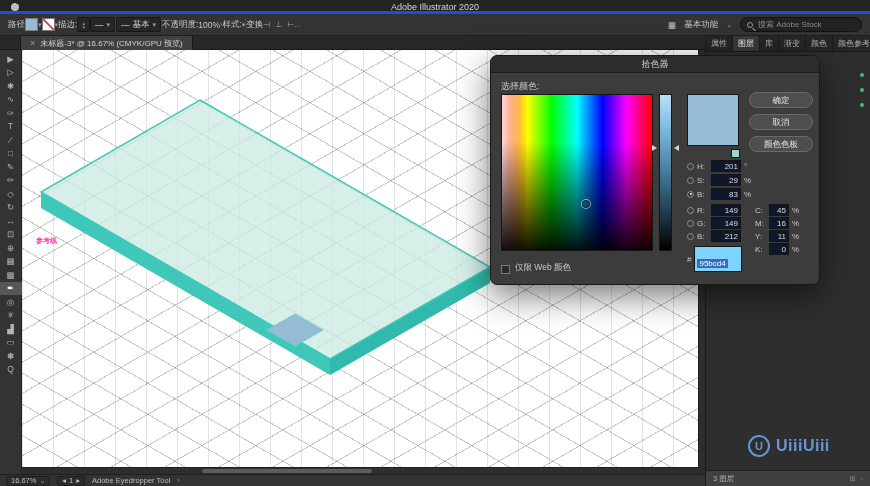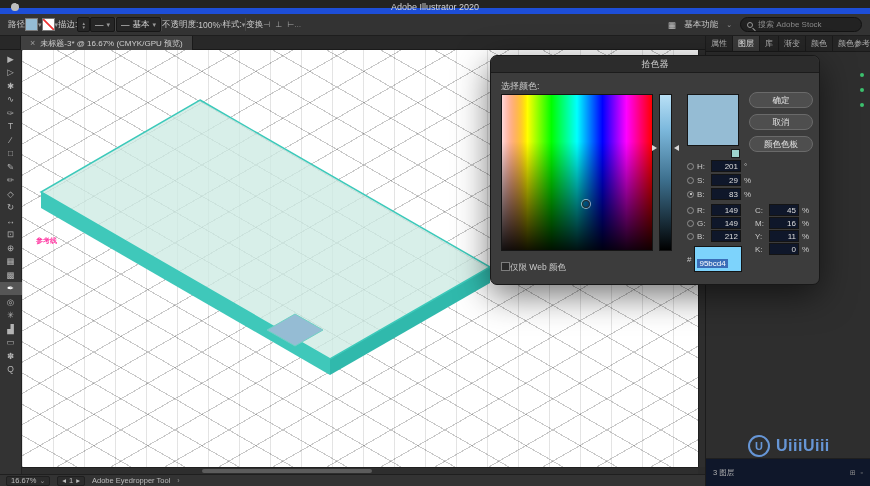--- a/index.html
+++ b/index.html
@@ -1,19 +1,19 @@
 <!DOCTYPE html>
 <html><head>
 <meta charset="utf-8">
 <style>
 *{box-sizing:border-box;margin:0;padding:0}
 html,body{background:#1c1c1c}
 #app{position:relative;width:870px;height:486px;background:#2b2b2b;font-family:"Liberation Sans",sans-serif;overflow:hidden;color:#c8c8c8}
 
-.menubar{position:absolute;top:0;left:0;right:0;height:14px;background:#232323;border-bottom:6px solid #1d4ed8}
+.menubar{position:absolute;top:0;left:0;right:0;height:14px;background:#232323;border-bottom:3px solid #1d4ed8}
 .menubar-title{position:absolute;left:0;right:0;top:0;text-align:center;font-size:9px;color:#d6d6d6;line-height:14px}
 .apple{position:absolute;left:11px;top:3px;width:8px;height:8px;background:#bdbdbd;border-radius:50% 50% 46% 46%}
 .apple:after{content:"";position:absolute;left:5px;top:-2px;width:3px;height:3px;background:#232323;border-radius:50%}
 
 .controlbar{position:absolute;top:14px;left:0;right:0;height:22px;background:#333;border-bottom:1px solid #1e1e1e;display:flex;align-items:center;padding:0 8px;font-size:8.5px;color:#c8c8c8;white-space:nowrap}
 .sep{width:1px;height:13px;background:#474747}
 .chip{width:13px;height:13px;border:1px solid #7a7a7a;background:#fff}
 .chip.stroke{background:linear-gradient(to top right,#fff 44%,#e33 46%,#e33 54%,#fff 56%)}
 .cb-box{background:#262626;border:1px solid #171717;border-radius:2px;height:15px;display:flex;align-items:center;padding:0 4px;gap:3px;color:#cfcfcf}
 .caret{font-size:7px;color:#9a9a9a;line-height:1}
@@ -46,21 +46,21 @@
 .hscroll .thumb{position:absolute;top:1px;left:180px;width:170px;height:4px;background:#5c5c5c;border-radius:2px}
 
 .statusbar{position:absolute;left:0;top:474px;width:705px;height:12px;background:#333;border-top:1px solid #1f1f1f;display:flex;align-items:center;gap:7px;padding:0 6px;font-size:7.5px;color:#bdbdbd}
 .sb-box{display:flex;align-items:center;gap:3px;border:1px solid #1f1f1f;background:#2c2c2c;height:10px;padding:0 4px;border-radius:2px}
 
 .dock{position:absolute;left:705px;top:36px;width:165px;height:450px;background:#2e2e2e;border-left:1px solid #1c1c1c}
 .dock-tabs{display:flex;height:16px;background:#262626;border-bottom:1px solid #1a1a1a;font-size:8px;overflow:hidden}
 .dtab{padding:0 5px;line-height:16px;color:#b2b2b2;border-right:1px solid #1a1a1a;white-space:nowrap;flex:none}
 .dtab.active{background:#3a3a3a;color:#ececec}
 .dock-dot{position:absolute;right:6px;width:4px;height:4px;border-radius:50%;background:#3bc06d}
-.dock-footer{position:absolute;left:0;bottom:0;width:100%;height:28px;background:#0f172a;border-top:1px solid #1f1f1f;display:flex;align-items:center;gap:8px;padding:0 7px;font-size:7.5px;color:#b2b2b2}
+.dock-footer{position:absolute;left:0;bottom:0;width:100%;height:16px;background:#404040;border-top:1px solid #1f1f1f;display:flex;align-items:center;gap:8px;padding:0 7px;font-size:7.5px;color:#b2b2b2}
 .dock-footer .ficons{margin-left:auto;display:flex;gap:5px;font-size:7px;color:#8c8c8c}
 
 .dialog{position:absolute;left:490px;top:55px;width:330px;height:230px;background:#3c3c3c;border:1px solid #181818;border-radius:7px;box-shadow:0 10px 34px rgba(0,0,0,.55);z-index:50;font-size:8.5px}
 .dlg-title{height:17px;background:#2c2c2c;border-bottom:1px solid #1c1c1c;border-radius:7px 7px 0 0;text-align:center;line-height:17px;font-size:9px;color:#cdcdcd}
 .dlg-label{position:absolute;left:10px;top:24px;font-size:9px;color:#c9c9c9}
 .cfield{position:absolute;left:10px;top:38px;width:152px;height:157px;border:1px solid #151515;background:
  linear-gradient(to bottom,rgba(0,0,0,0) 30%,rgba(0,0,0,.93) 100%),
  linear-gradient(to right,rgba(255,255,255,.85),rgba(255,255,255,0) 16%),
  linear-gradient(to right,#f00 0%,#ff0 17%,#0f0 33%,#0ff 50%,#00f 67%,#f0f 83%,#f00 100%)}
 .cmarker{position:absolute;left:91px;top:144px;width:8px;height:8px;border:1.5px solid #2b2b2b;border-radius:50%;box-shadow:0 0 0 1px rgba(255,255,255,.55)}
@@ -68,24 +68,24 @@
 .sl-arrow-l{position:absolute;left:161px;top:89px;width:0;height:0;border-top:3.5px solid transparent;border-bottom:3.5px solid transparent;border-left:5px solid #d6d6d6}
 .sl-arrow-r{position:absolute;left:183px;top:89px;width:0;height:0;border-top:3.5px solid transparent;border-bottom:3.5px solid transparent;border-right:5px solid #d6d6d6}
 .preview{position:absolute;left:196px;top:38px;width:52px;height:52px;border:1px solid #161616}
 .swchip{position:absolute;left:240px;top:93px;width:9px;height:9px;border:1px solid #1a1a1a;background:#9ed4cd}
 .dbtn{position:absolute;left:258px;width:64px;height:16px;background:#4e4e4e;border:1px solid #6a6a6a;border-radius:9px;color:#e4e4e4;font-size:8.5px;text-align:center;line-height:14px}
 .row{position:absolute;display:flex;align-items:center;gap:3px;color:#c9c9c9;font-size:8px}
 .radio{width:7px;height:7px;border:1px solid #8f8f8f;border-radius:50%;position:relative;flex:none}
 .radio.sel:after{content:"";position:absolute;left:1.5px;top:1.5px;right:1.5px;bottom:1.5px;background:#eaeaea;border-radius:50%}
 .rlabel{width:11px;text-align:left}
 .vbox{width:30px;height:12px;background:#0f172a;border:1px solid #141414;color:#dedede;display:flex;align-items:center;justify-content:flex-end;padding:0 2px;font-size:8px}
-.vbox.small{width:30px}
+.vbox.small{width:20px}
 .hexbox{width:48px;height:13px;background:#7dd3fc;border:1px solid #141414;display:flex;align-items:flex-start;padding:12px 2px}
 .hexsel{color:#fff;padding:0 2px;font-size:8px}
-.chk{position:absolute;left:10px;top:206px;display:flex;align-items:flex-start;color:#c9c9c9;font-size:8.5px}
+.chk{position:absolute;left:10px;top:206px;display:flex;align-items:flex-end;gap:5px;color:#c9c9c9;font-size:8.5px}
 .chk .boxc{width:9px;height:9px;border:1px solid #7d7d7d;background:#2a2a2a}
 
 .watermark{position:absolute;left:748px;top:435px;display:flex;align-items:center;gap:6px;z-index:20;opacity:.95}
 .wm-logo{width:22px;height:22px;border:2.5px solid #6a9ce0;border-radius:50%;color:#6a9ce0;display:flex;align-items:center;justify-content:center;font-size:11px;font-weight:bold}
 .wm-text{font-size:16px;font-weight:bold;color:#6a9ce0;letter-spacing:.5px}
 </style>
 </head>
 <body>
 
 <div id="app">

